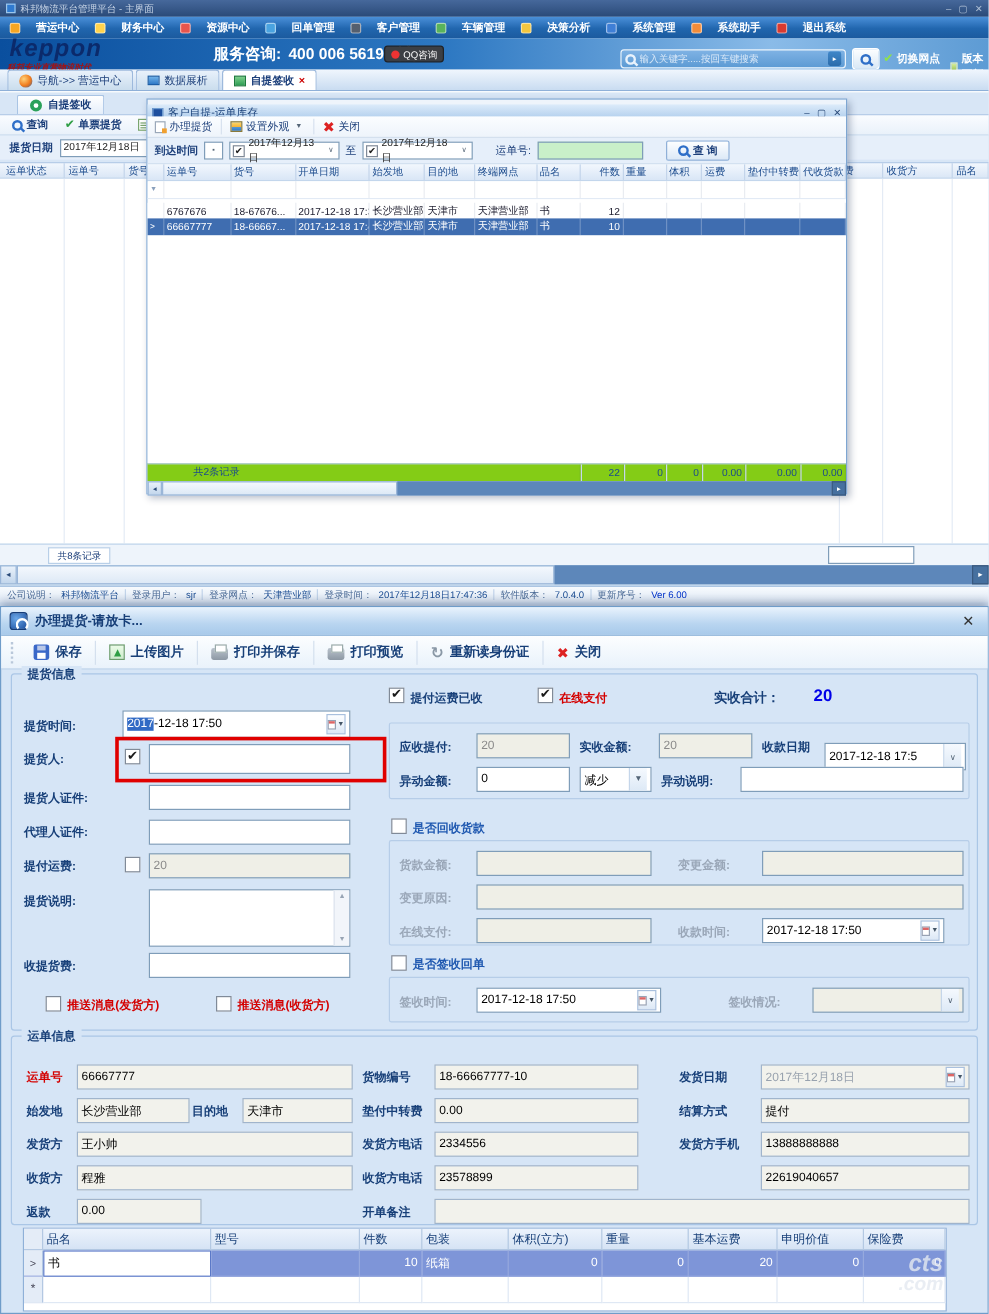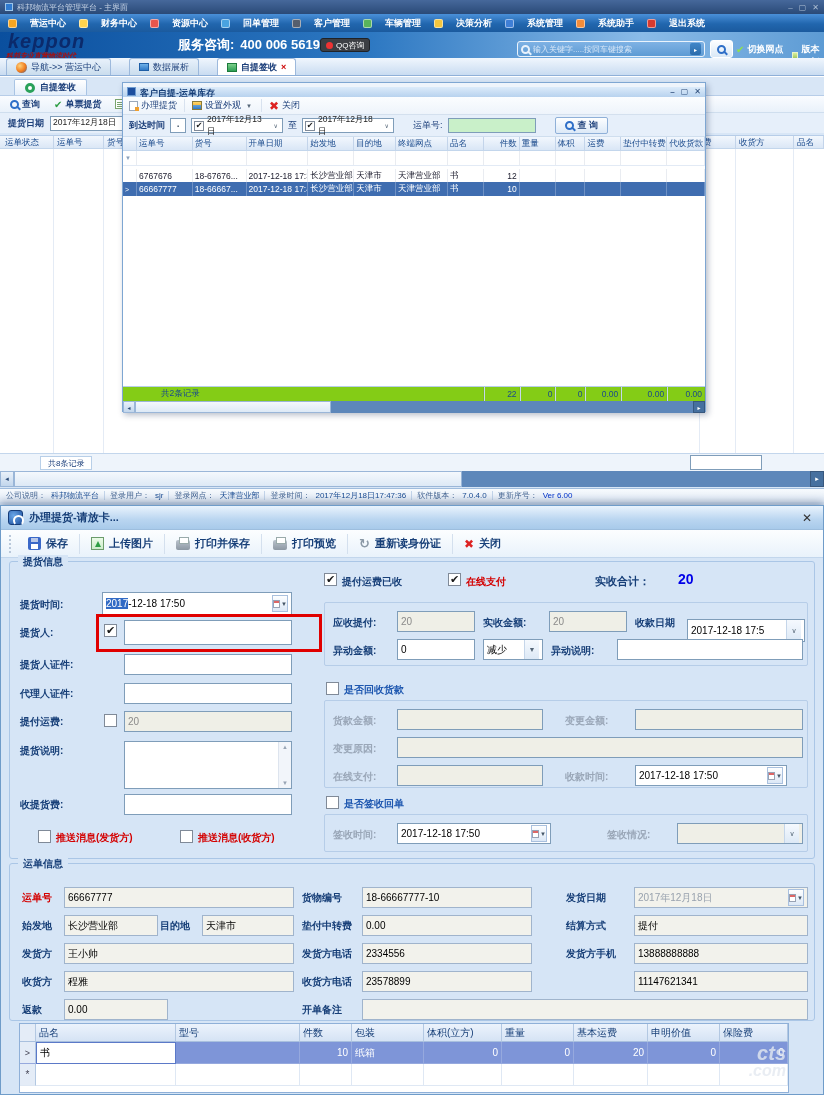--- a/index.html
+++ b/index.html
@@ -36,21 +36,21 @@
 #searchbtn{position:absolute;left:710px;top:8px;width:23px;height:18px;border:1px solid #fff;border-radius:3px;
   background:linear-gradient(#fdfeff,#d9e8f6);display:flex;align-items:center;justify-content:center}
 .i-mag{width:9px;height:9px;border:2px solid #2f6fc8;border-radius:50%;position:relative;flex:0 0 auto}
 .i-mag::after{content:"";position:absolute;right:-4px;bottom:-2px;width:5px;height:2px;background:#2f6fc8;
   transform:rotate(45deg)}
 .i-mag.lt{border-color:#e8f2fc}.i-mag.lt::after{background:#e8f2fc}
 #switchnode{position:absolute;left:736px;top:11px;color:#fff;font-size:9px;font-weight:bold;display:flex;gap:3px;align-items:center}
 #verupdate{position:absolute;left:792px;top:11px;color:#fff;font-size:9px;font-weight:bold;display:flex;gap:3px;align-items:center}
 .vico{width:9px;height:9px;background:linear-gradient(#d9ef9a,#8cba4a);border:1px solid #e8f5c8}
 .chk-g{color:#8ee24a;font-size:10px;font-weight:bold}
-#tabbar{left:0;top:58px;width:824px;height:18px;display:flex;align-items:flex-end;gap:18px;padding-left:6px;
+#tabbar{left:0;top:58px;width:824px;height:18px;display:flex;align-items:flex-end;gap:2px;padding-left:6px;
   background:linear-gradient(#f0f6fd,#c9dcf1);border-bottom:1px solid #8fb0d8}
 .tab{height:17px;display:flex;align-items:center;gap:4px;padding:0 9px;font-size:9px;color:#1c3f7a;
   background:linear-gradient(#e8f1fb,#cadded);border:1px solid #9db9dc;border-bottom:none;border-radius:3px 3px 0 0}
 .tab.active{background:#fff;font-weight:bold}
 .tabx{color:#c00;font-weight:bold}
 .ti1{width:11px;height:11px;border-radius:50%;background:radial-gradient(circle at 35% 35%,#ffd27a,#f07b1d 55%,#2a5ca8)}
 .ti2{width:10px;height:8px;background:linear-gradient(#6fb1e8,#2f7ac8);border:1px solid #1d5ea6}
 .ti3{width:10px;height:9px;background:linear-gradient(#7cd08a,#2e9e54);border:1px solid #1c7a3c}
 
 #content{left:0;top:76px;width:824px;height:412px;background:#d8e6f6;border-top:1px solid #fff}
@@ -86,22 +86,22 @@
 .strack-dk{flex:1;background:#5d87ba}
 #bghscroll{position:absolute;left:0;top:394px;width:824px;height:16px}
 #statusbar{left:0;top:488px;width:824px;height:14px;display:flex;align-items:center;gap:5px;padding:0 6px;
   font-size:8px;color:#4a6a96;background:linear-gradient(#f7fafd,#e2ecf8);border-top:1px solid #9fbcdd}
 .ssep{width:1px;height:9px;background:#c2d4ea}
 .sval{color:#1c4e94}
 .sblue{color:#0033cc}
 
 #innerwin{left:122px;top:82px;width:584px;height:330px;background:#eef4fb;border:1px solid #7ea6d2;
   box-shadow:2px 3px 6px rgba(10,30,70,.3)}
-#iwtitle{position:absolute;left:0;top:4px;width:100%;height:14px;display:flex;align-items:flex-start;gap:4px;
-  padding:0 4px;font-size:9px;font-weight:bold;color:#173f78;
+#iwtitle{position:absolute;left:0;top:4px;width:100%;height:14px;display:flex;align-items:center;gap:4px;
+  padding:0 4px;font-size:9px;font-weight:normal;color:#173f78;
   background:linear-gradient(#dcebfa,#a9c9ea)}
 .iwico{width:9px;height:9px;background:#1d4f9e;border:1px solid #6f9cd0}
 #iwtoolbar{position:absolute;left:0;top:14px;width:100%;height:18px;display:flex;align-items:center;gap:7px;
   padding:0 6px;font-size:9px;color:#1c3f7a;background:linear-gradient(#fbfdff,#eef4fb);
   border-bottom:1px solid #d4e0ee}
 .noteico{width:9px;height:10px;background:#fff;border:1px solid #9aa8ba;position:relative}
 .noteico::after{content:"";position:absolute;right:-2px;bottom:-1px;width:4px;height:4px;background:#f0a030}
 .winico{width:10px;height:9px;background:linear-gradient(#ffd86a,#f5b53a 50%,#5d9bd4 50%,#2f7ac8);border:1px solid #8a7a3a}
 .vsep{width:1px;height:13px;background:#d8e2ef}
 #iwfilter{position:absolute;left:0;top:32px;width:100%;height:22px;display:flex;align-items:center;gap:5px;
@@ -697,21 +697,21 @@
       <span class="fi gv" style="left:54px;top:79px;width:230px">王小帅</span>
       <span class="fl" style="left:292px;top:83px">发货方电话</span>
       <span class="fi gv" style="left:352px;top:79px;width:170px">2334556</span>
       <span class="fl" style="left:556px;top:83px">发货方手机</span>
       <span class="fi gv" style="left:624px;top:79px;width:174px">13888888888</span>
 
       <span class="fl" style="left:12px;top:111px">收货方</span>
       <span class="fi gv" style="left:54px;top:107px;width:230px">程雅</span>
       <span class="fl" style="left:292px;top:111px">收货方电话</span>
       <span class="fi gv" style="left:352px;top:107px;width:170px">23578899</span>
-      <span class="fi gv" style="left:624px;top:107px;width:174px">11147621341</span>
+      <span class="fi gv" style="left:624px;top:107px;width:174px">22619040657</span>
 
       <span class="fl" style="left:12px;top:139px">返款</span>
       <span class="fi gv" style="left:54px;top:135px;width:104px">0.00</span>
       <span class="fl" style="left:292px;top:139px">开单备注</span>
       <span class="fi gv" style="left:352px;top:135px;width:446px"></span>
     </div>
 
     <div id="ggrid">
       <div id="gghead" class="grow">
         <span class="gc g0"></span>

